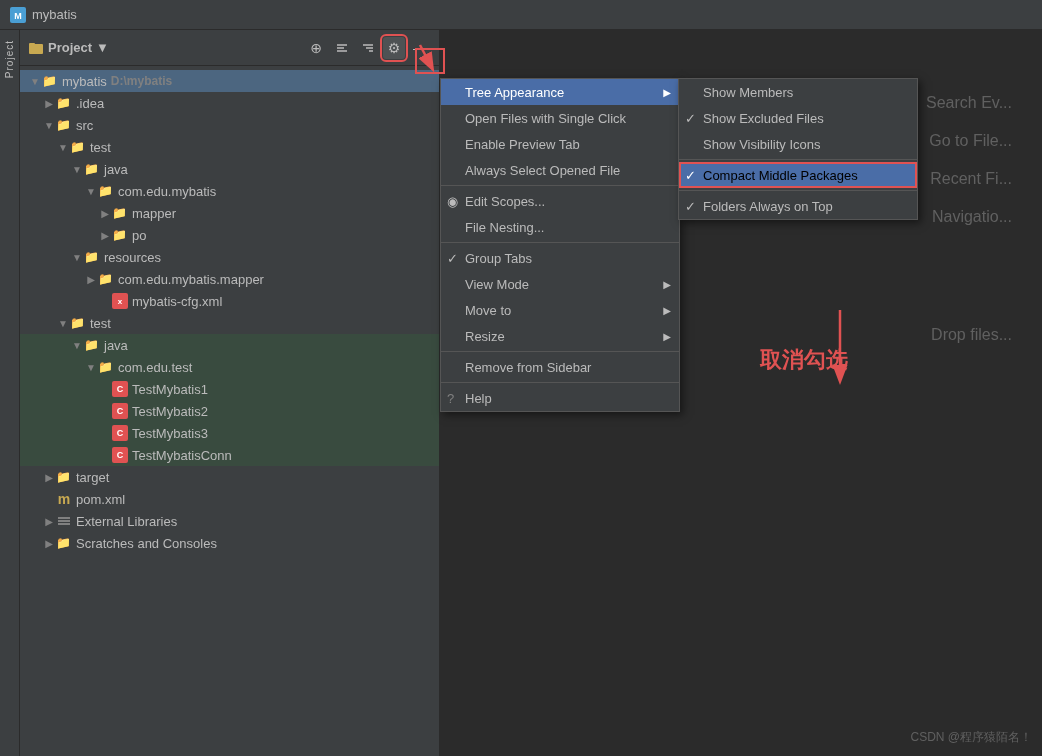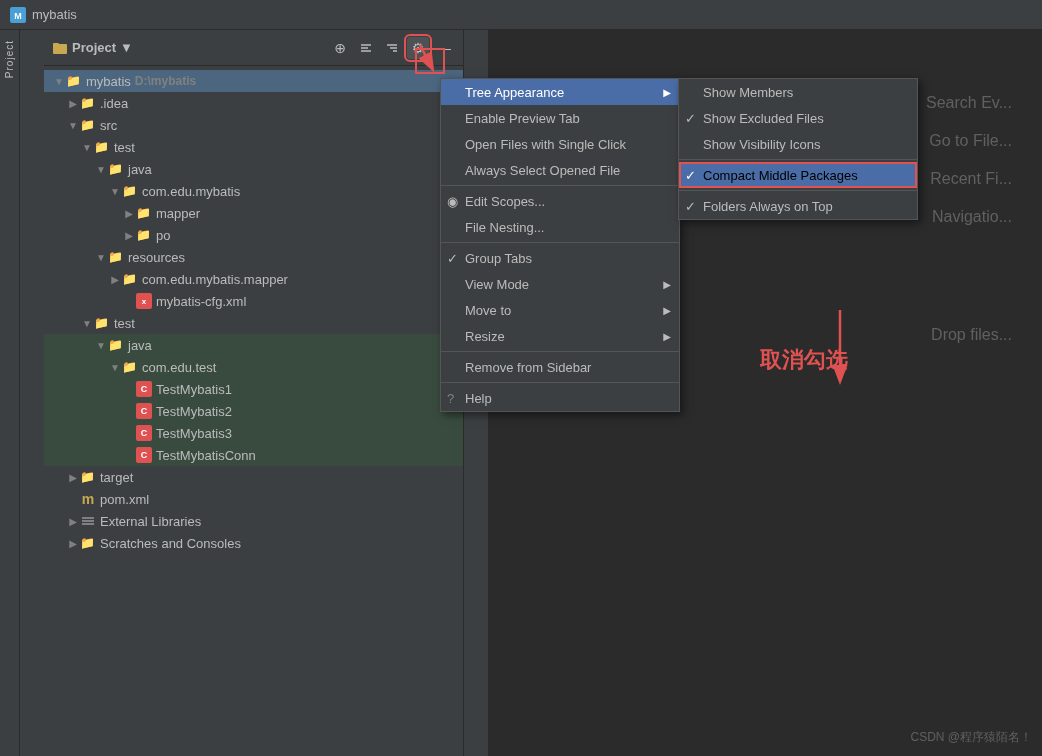--- a/index.html
+++ b/index.html
@@ -48,21 +48,20 @@
     .title-bar-text {
       color: #bbbbbb;
       font-size: 13px;
     }
 
     
     .main-content {
       display: flex;
       flex: 1;
       overflow: hidden;
-      gap: 24px;
     }
 
     
     .sidebar-strip {
       width: 20px;
       background: #3c3f41;
       border-right: 1px solid #2b2b2b;
       display: flex;
       flex-direction: column;
       align-items: center;
@@ -571,25 +570,25 @@
     </svg>
 
     <div class="context-menu" style="left: 440px; top: 78px; width: 240px;">
 
       <div class="menu-item active">
         <span>Tree Appearance</span>
         <span class="submenu-arrow">▶</span>
       </div>
 
       <div class="menu-item">
+        <span>Open Files with Single Click</span>
+      </div>
+
+      <div class="menu-item">
         <span>Enable Preview Tab</span>
-      </div>
-
-      <div class="menu-item">
-        <span>Open Files with Single Click</span>
       </div>
 
       <div class="menu-item">
         <span>Always Select Opened File</span>
       </div>
 
       <div class="menu-separator"></div>
 
       <div class="menu-item">
         <span class="check-mark">◉</span>

